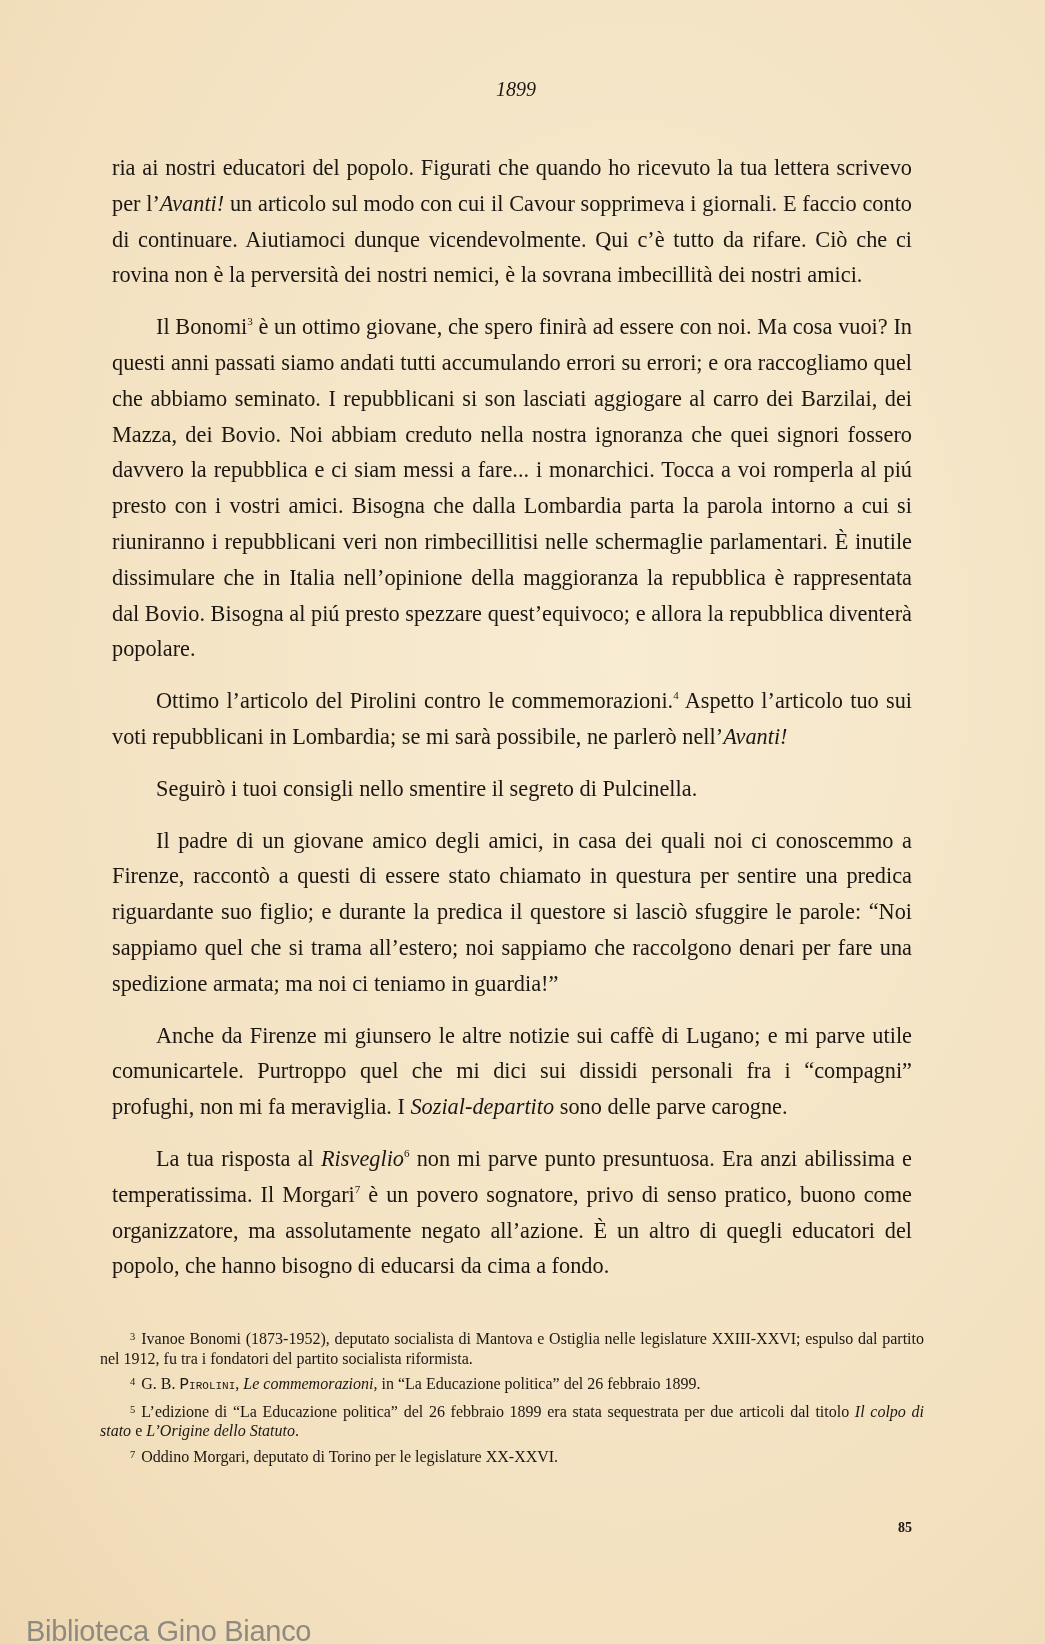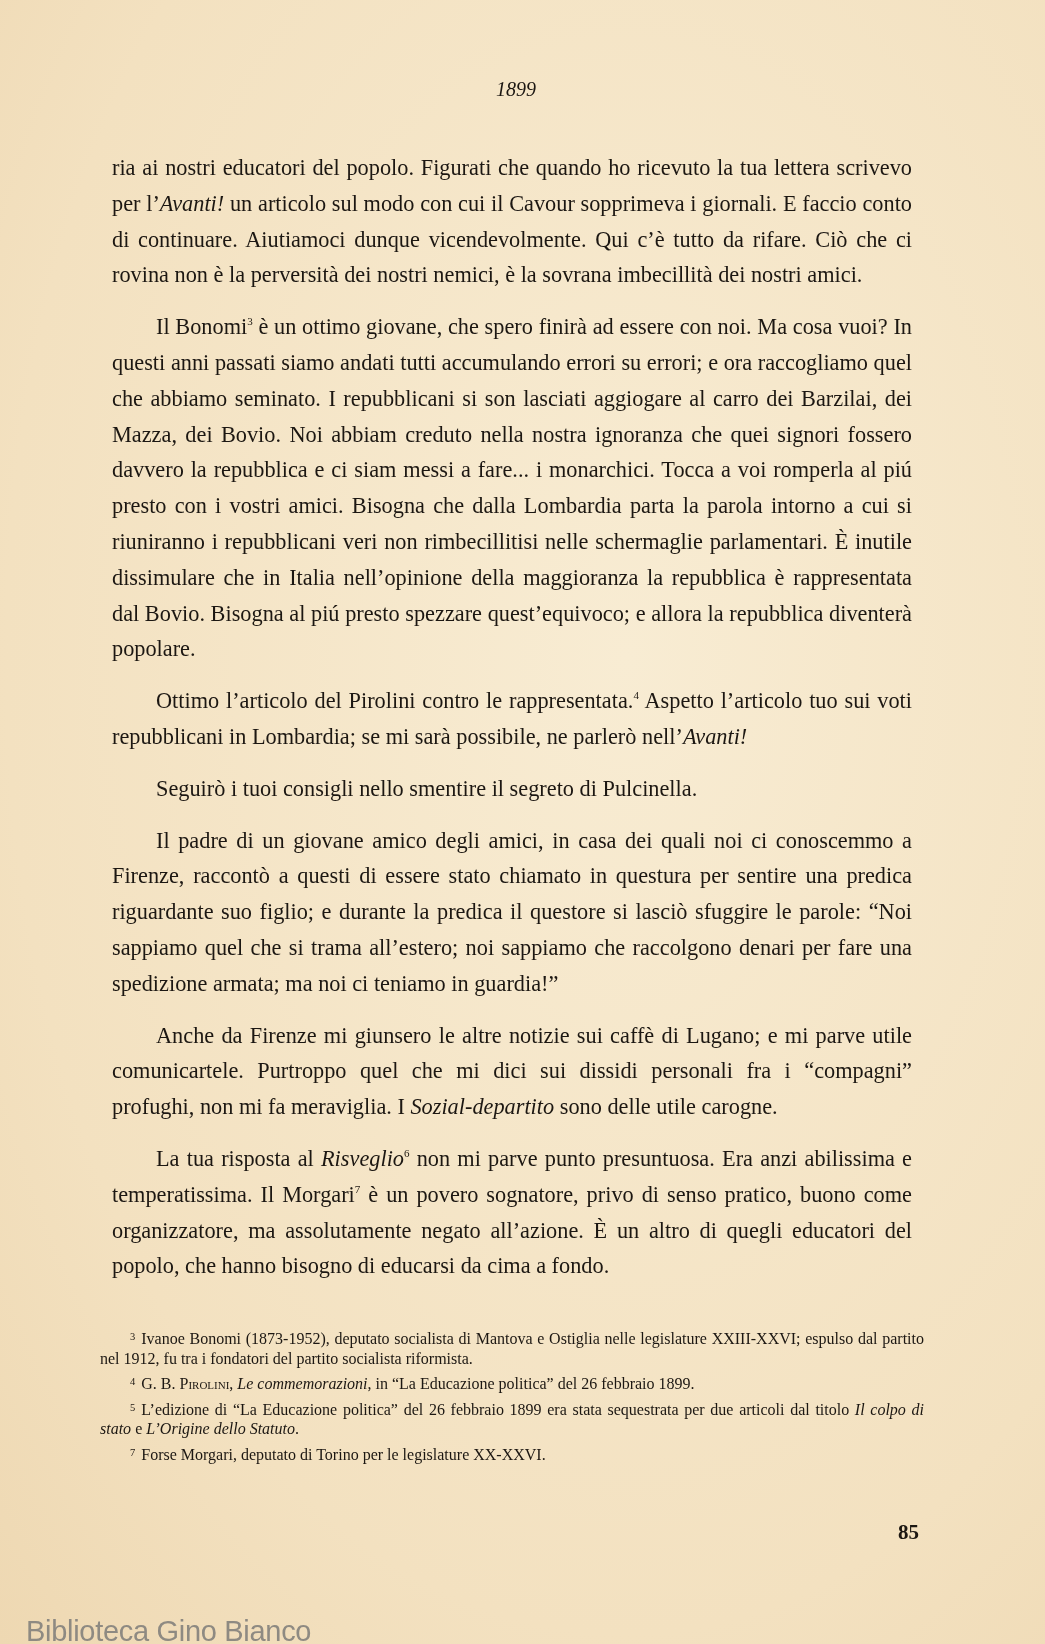--- a/index.html
+++ b/index.html
@@ -22,47 +22,47 @@
   }
   .body-text p { margin: 16px; text-indent: 44px; }
   .body-text p.first { text-indent: 0; }
   .body-text sup { font-size: 11px; vertical-align: 9px; line-height: 0; }
   .notes {
     position: absolute; top: 1323px; left: 96px; width: 832px;
     font-size: 16px; line-height: 19.5px; text-align: justify;
   }
   .notes p { margin: 4px; text-indent: 30px; }
   .notes .num { font-size: 10.5px; vertical-align: 4px; margin-right: 6px; }
-  .sc { font-variant: small-caps; }
+  .sc { font-variant: small-caps; font-family: Liberation Mono, monospace; }
   .page-number {
-    position: absolute; top: 1520px; left: 898px; font-size: 21px; font-weight: bold;
+    position: absolute; top: 1520px; left: 898px; font-size: 14px; font-weight: bold;
   }
   .watermark {
     position: absolute; top: 1617px; left: 26px;
     font-family: "Liberation Sans", "DejaVu Sans", sans-serif;
     font-size: 29px; color: #8e8a82; letter-spacing: -0.3px; line-height: 1;
   }
 </style>
 </head>
 <body>
 
 <div class="header">1899</div>
 
 <div class="body-text">
   <p class="first"><span>ria ai nostri educatori del popolo. Figurati che quando ho ricevuto la tua lettera scrivevo per l’</span><i>Avanti!</i><span> un articolo sul modo con cui il Cavour sopprimeva i giornali. E faccio conto di continuare. Aiutiamoci dunque vicendevolmente. Qui c’è tutto da rifare. Ciò che ci rovina non è la perversità dei nostri nemici, è la sovrana imbecillità dei nostri amici.</span></p>
   <p><span>Il Bonomi</span><sup>3</sup><span> è un ottimo giovane, che spero finirà ad essere con noi. Ma cosa vuoi? In questi anni passati siamo andati tutti accumulando errori su errori; e ora raccogliamo quel che abbiamo seminato. I repubbli­cani si son lasciati aggiogare al carro dei Barzilai, dei Mazza, dei Bovio. Noi abbiam creduto nella nostra ignoranza che quei signori fossero davvero la repubblica e ci siam messi a fare... i monarchici. Tocca a voi romperla al piú presto con i vostri amici. Bisogna che dalla Lombardia parta la parola intorno a cui si riuniranno i repubblicani veri non rimbecillitisi nelle schermaglie parlamentari. È inutile dissimulare che in Italia nell’o­pinione della maggioranza la repubblica è rappresentata dal Bovio. Biso­gna al piú presto spezzare quest’equivoco; e allora la repubblica diven­terà popolare.</span></p>
-  <p><span>Ottimo l’articolo del Pirolini contro le rappresentata.</span><sup>4</sup><span> Aspetto l’articolo tuo sui voti repubblicani in Lombardia; se mi sarà possibile, ne parlerò nell’</span><i>Avanti!</i></p>
+  <p><span>Ottimo l’articolo del Pirolini contro le commemorazioni.</span><sup>4</sup><span> Aspetto l’articolo tuo sui voti repubblicani in Lombardia; se mi sarà possibile, ne parlerò nell’</span><i>Avanti!</i></p>
   <p>Seguirò i tuoi consigli nello smentire il segreto di Pulcinella.</p>
   <p>Il padre di un giovane amico degli amici, in casa dei quali noi ci conoscemmo a Firenze, raccontò a questi di essere stato chiamato in que­stura per sentire una predica riguardante suo figlio; e durante la predica il questore si lasciò sfuggire le parole: “Noi sappiamo quel che si trama all’estero; noi sappiamo che raccolgono denari per fare una spedizione armata; ma noi ci teniamo in guardia!”</p>
-  <p><span>Anche da Firenze mi giunsero le altre notizie sui caffè di Lugano; e mi parve utile comunicartele. Purtroppo quel che mi dici sui dissidi personali fra i “compagni” profughi, non mi fa meraviglia. I </span><i>Sozial-de­partito</i><span> sono delle utile carogne.</span></p>
+  <p><span>Anche da Firenze mi giunsero le altre notizie sui caffè di Lugano; e mi parve utile comunicartele. Purtroppo quel che mi dici sui dissidi personali fra i “compagni” profughi, non mi fa meraviglia. I </span><i>Sozial-de­partito</i><span> sono delle parve carogne.</span></p>
   <p><span>La tua risposta al </span><i>Risveglio</i><sup>6</sup><span> non mi parve punto presuntuosa. Era anzi abilissima e temperatissima. Il Morgari</span><sup>7</sup><span> è un povero sognatore, privo di senso pratico, buono come organizzatore, ma assolutamente negato al­l’azione. È un altro di quegli educatori del popolo, che hanno bisogno di educarsi da cima a fondo.</span></p>
 </div>
 
 <div class="notes">
   <p><span class="num">3</span><span>Ivanoe Bonomi (1873-1952), deputato socialista di Mantova e Ostiglia nelle legislature XXIII-XXVI; espulso dal partito nel 1912, fu tra i fondatori del partito socialista riformista.</span></p>
   <p><span class="num">4</span><span>G. B. </span><span class="sc">Pirolini</span><span>, </span><i>Le commemorazioni</i><span>, in “La Educazione politica” del 26 febbraio 1899.</span></p>
   <p><span class="num">5</span><span>L’edizione di “La Educazione politica” del 26 febbraio 1899 era stata sequestrata per due articoli dal titolo </span><i>Il colpo di stato</i><span> e </span><i>L’Origine dello Statuto</i><span>.</span></p>
-  <p><span class="num">7</span><span>Forse Morgari, deputato di Torino per le legislature XX-XXVI.</span></p>
+  <p><span class="num">7</span><span>Oddino Morgari, deputato di Torino per le legislature XX-XXVI.</span></p>
 </div>
 
 <div class="page-number">85</div>
 
 <div class="watermark">Biblioteca Gino Bianco</div>
 
 </body></html>

